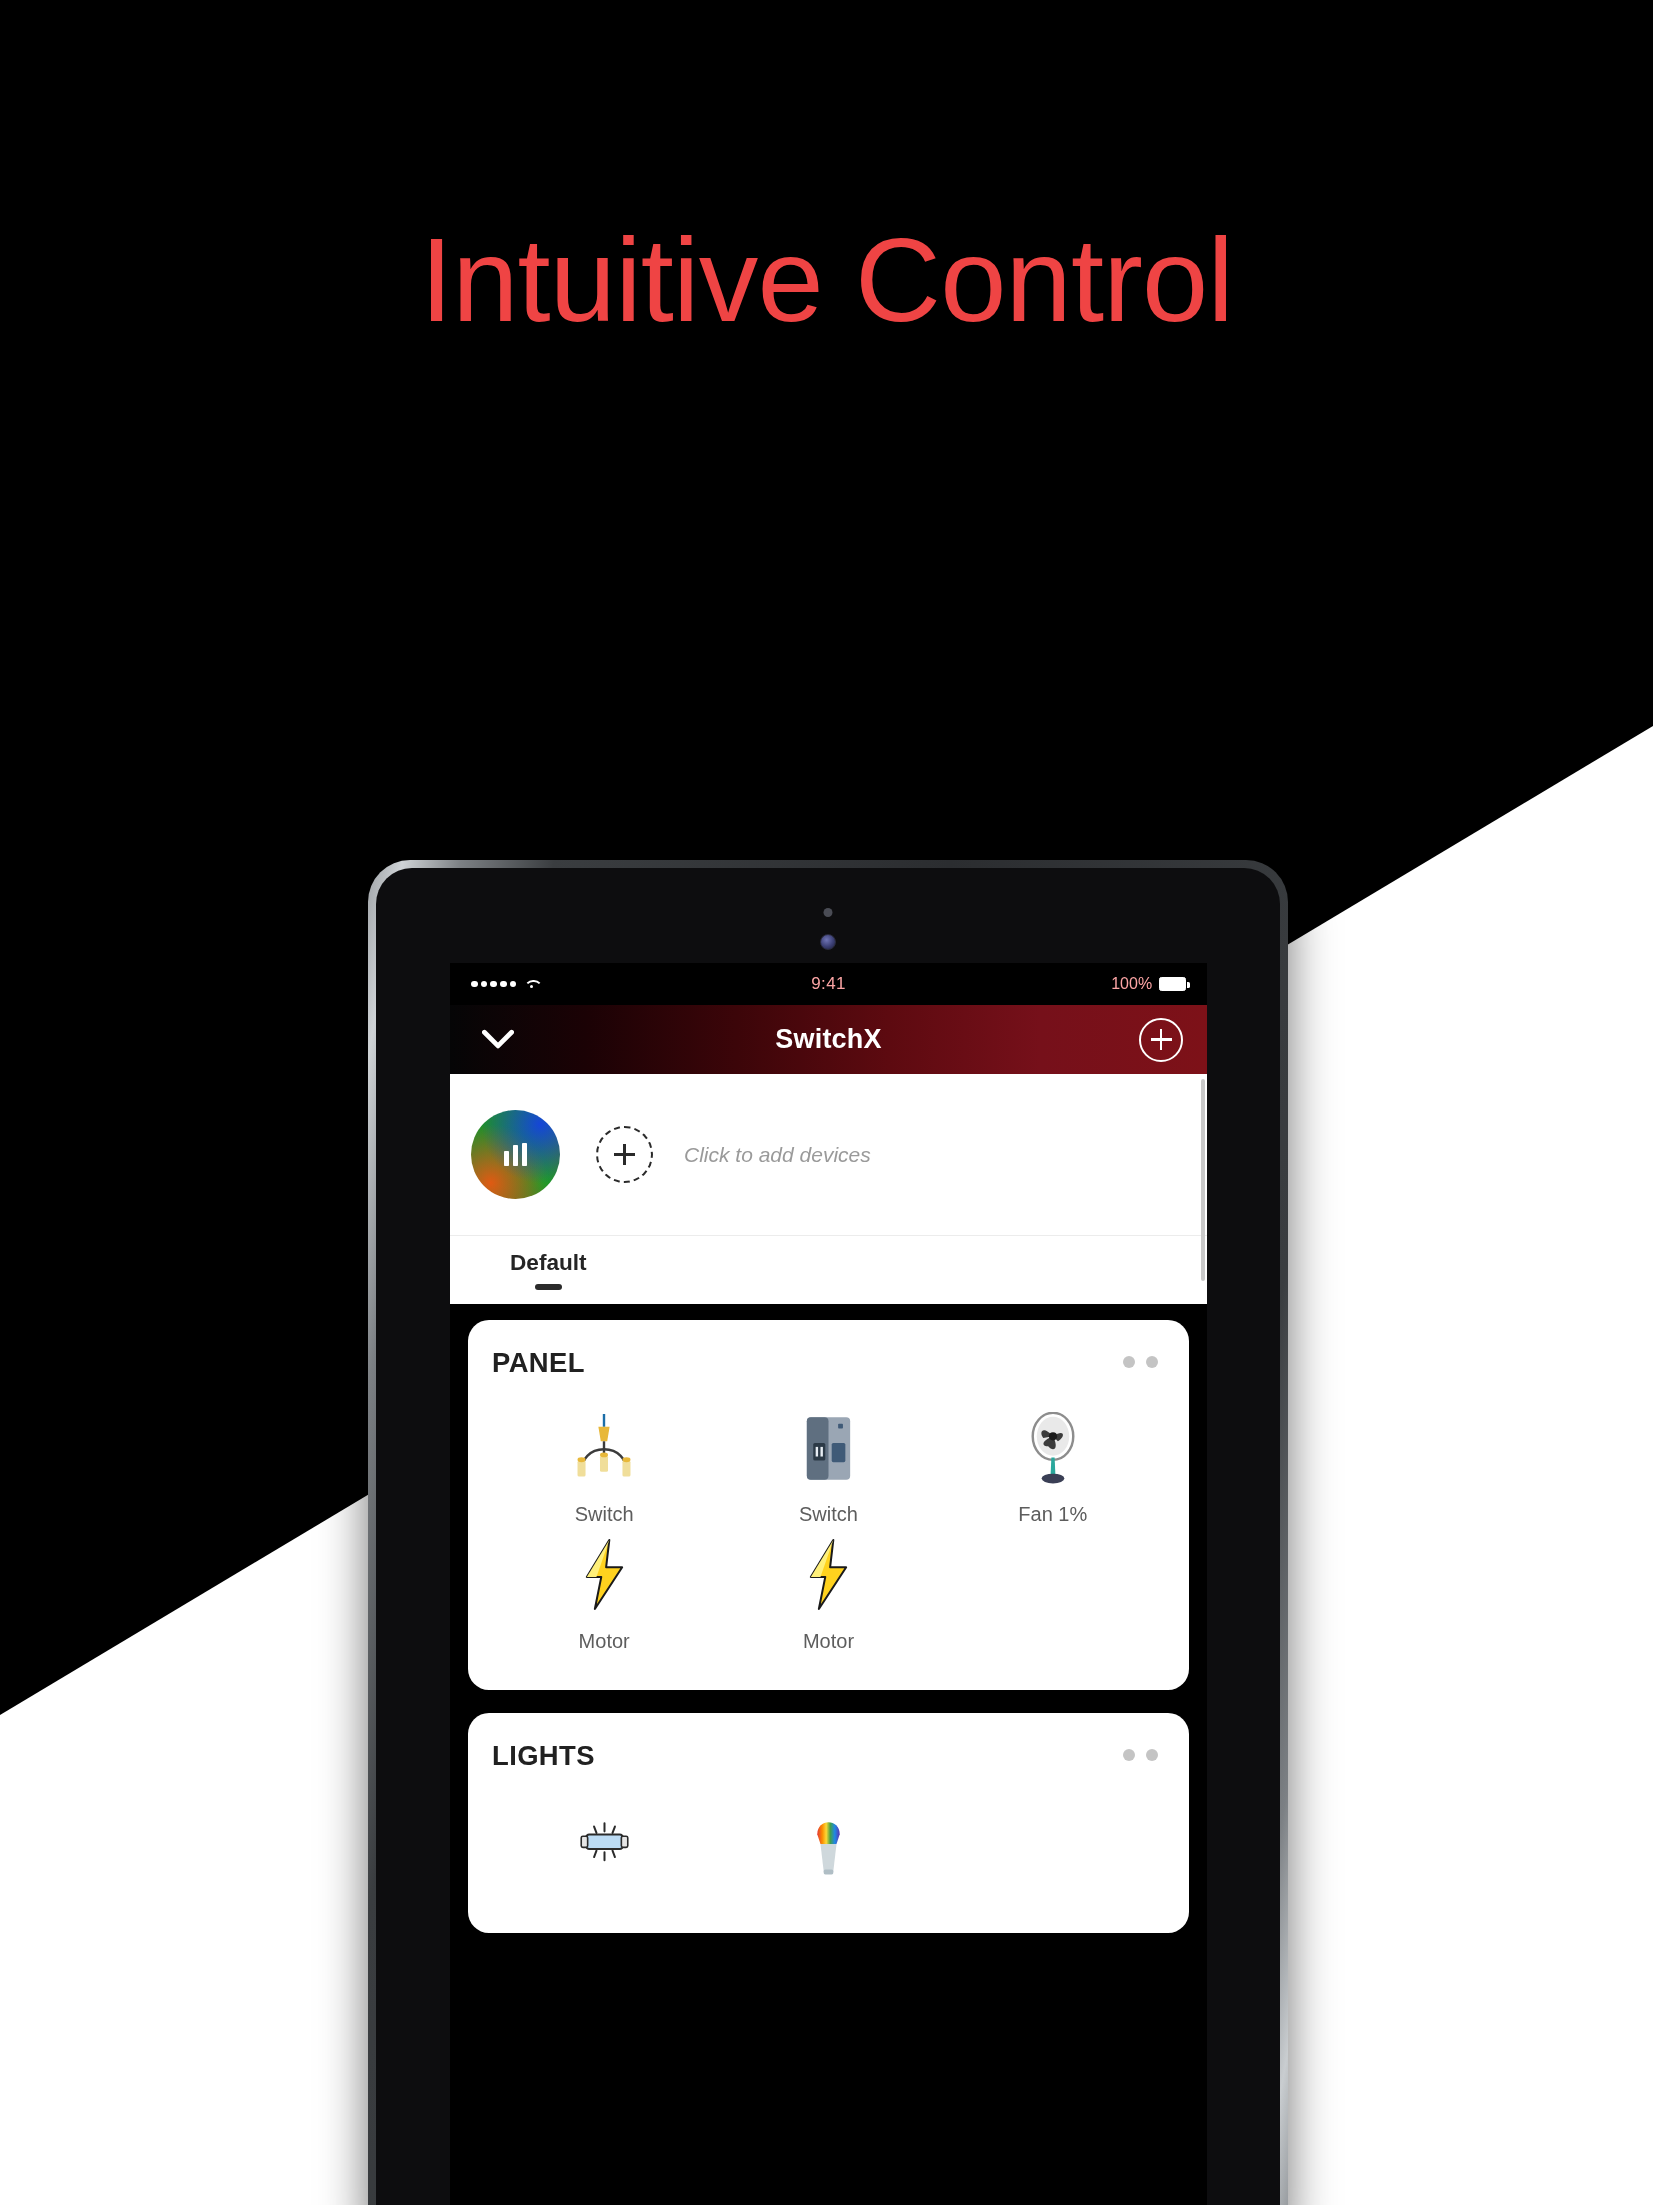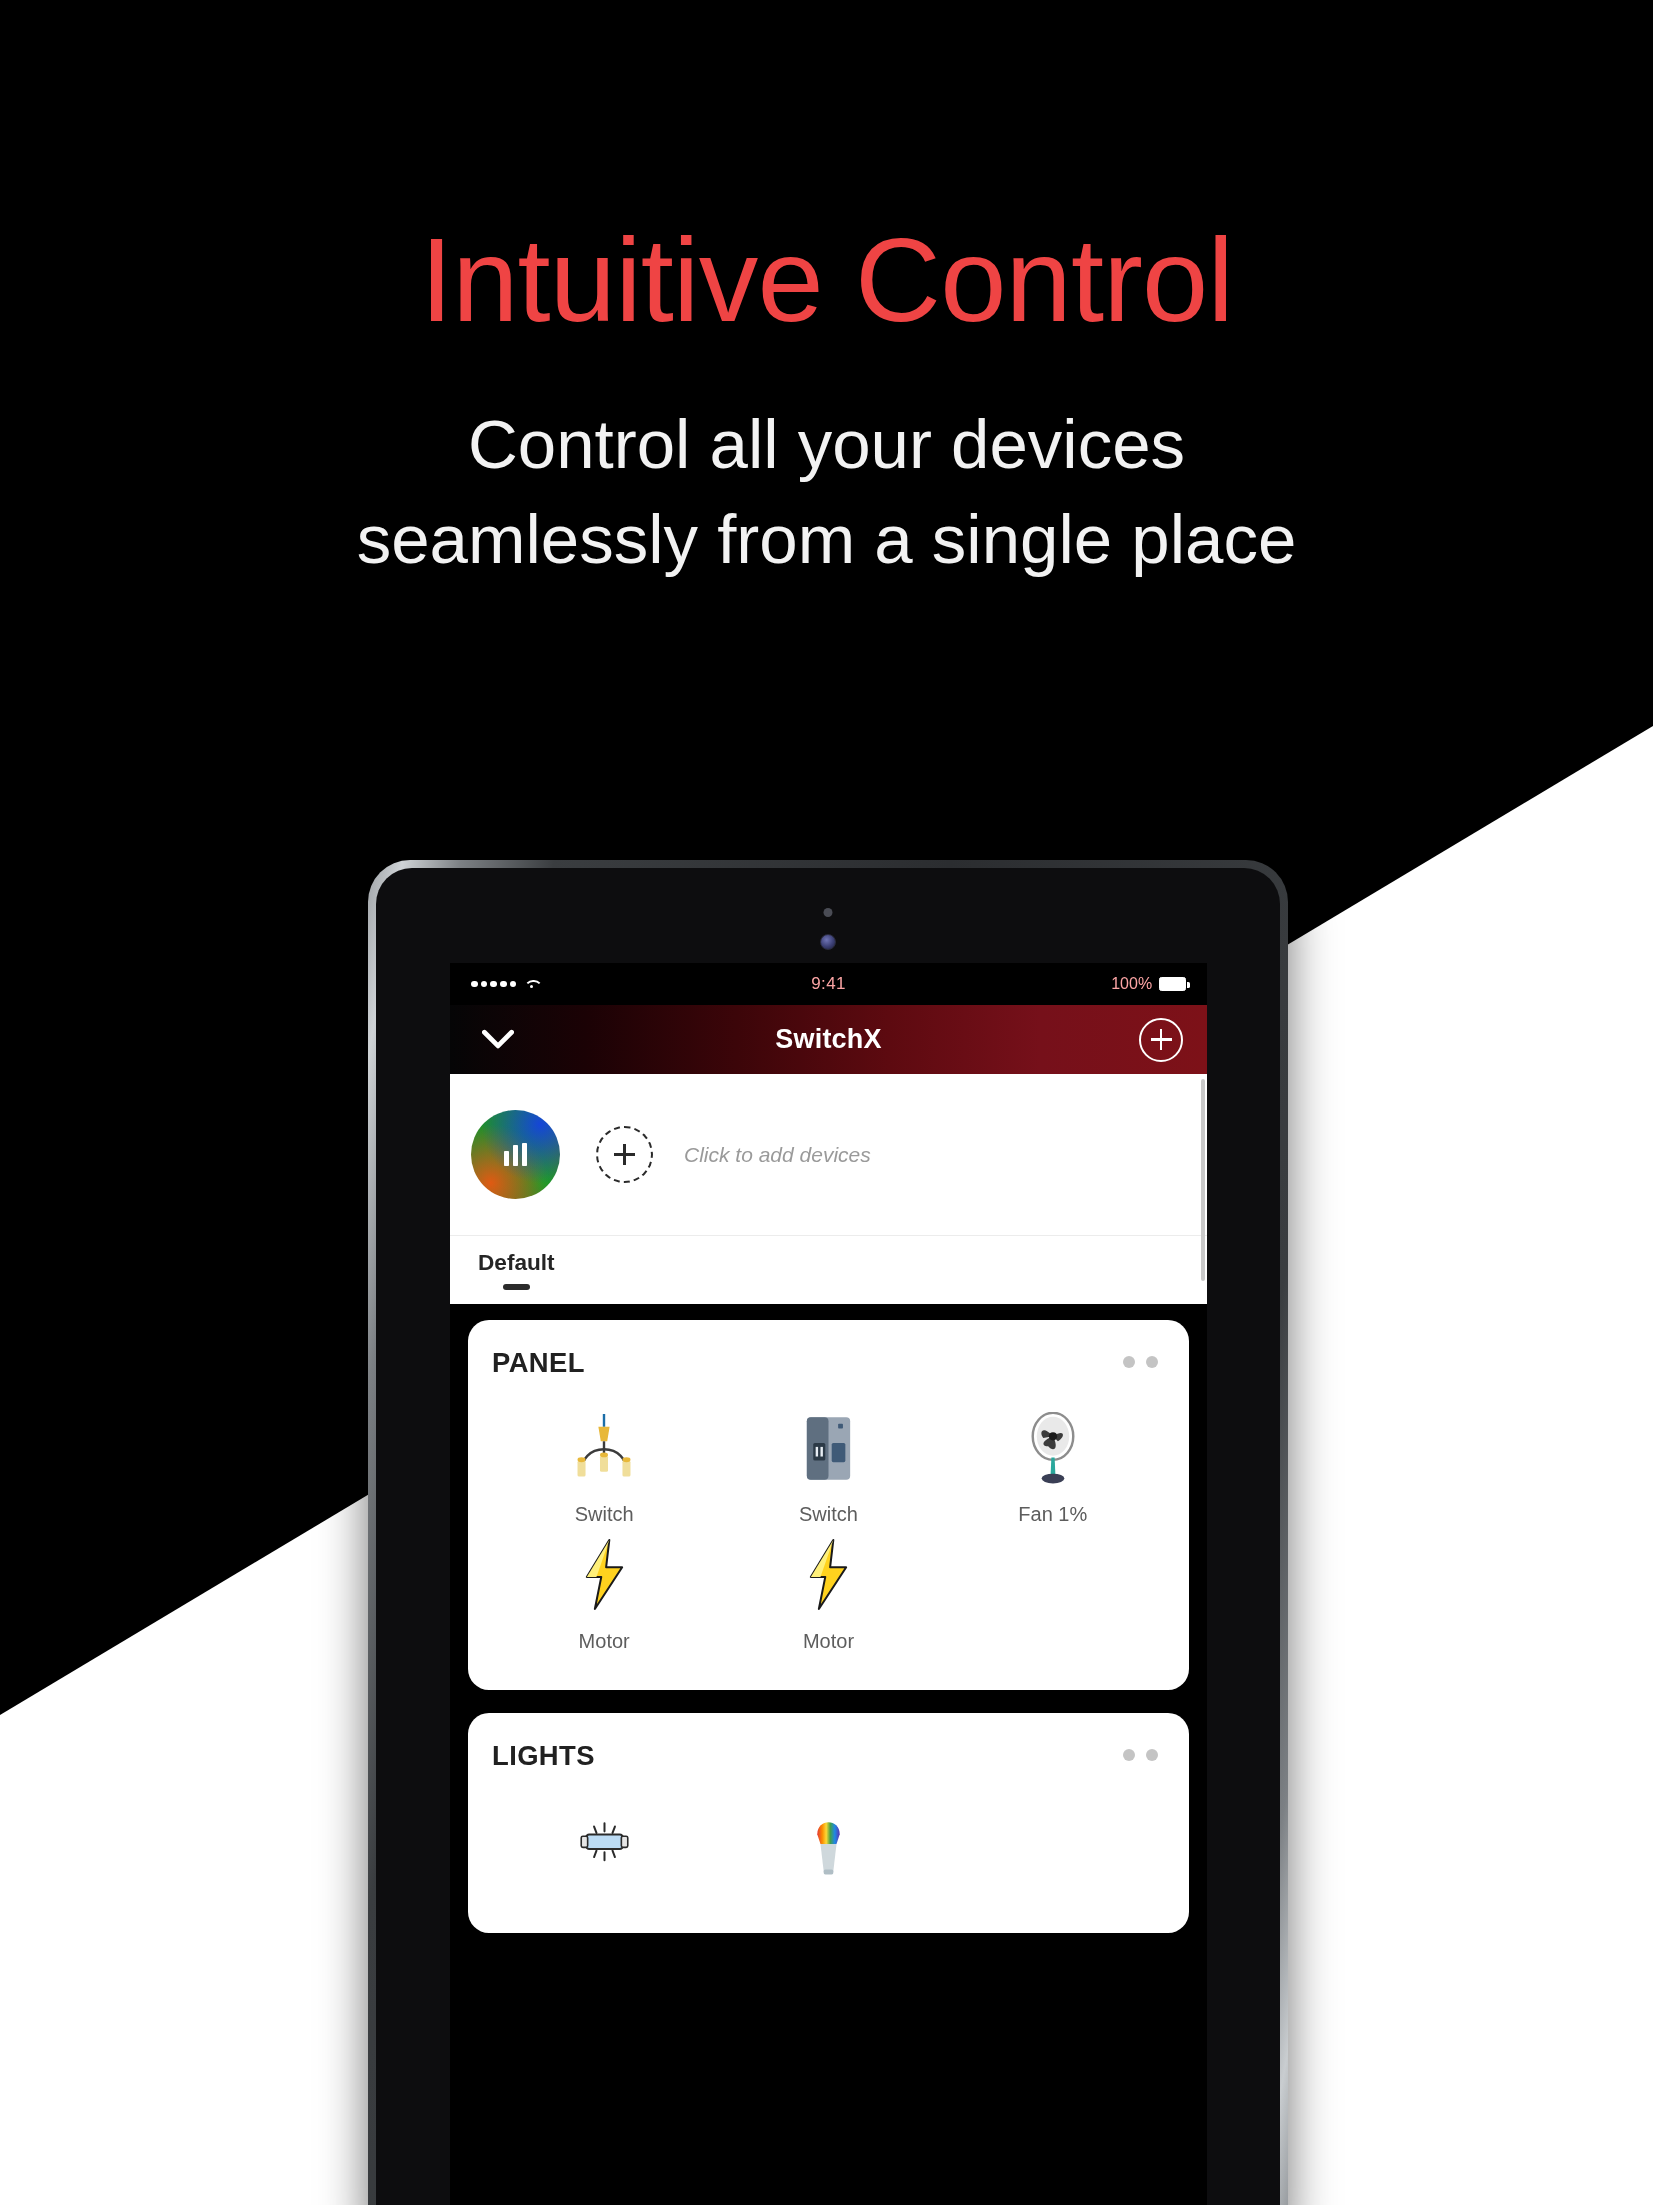--- a/index.html
+++ b/index.html
@@ -184,21 +184,21 @@
 
   #add-scene-hint {
     margin-left:31px; color:#9a9a9a; font-size:21px;
     font-style:italic; font-weight:400;
   }
 
   
   #tab-bar {
     background:#ffffff; border-top:0.8px solid #ececec;
     height:69px; display:flex; align-items:center;
-    padding-left:28px;
+    padding-left:60px;
   }
   #tab-default { display:flex; flex-direction:column; align-items:center; cursor:pointer; }
   #tab-default-label { font-size:22.6px; font-weight:700; color:#252525; }
   #tab-underline { margin-top:8px; width:27.4px; height:5.7px; background:#2b2b2b; border-radius:3.2px; }
 
   
   #screen-body {
     background:#000000;
     padding:16px 18px 0 18px;
     height:calc(1285px - 42px - 69px - 161px - 69px);
@@ -238,24 +238,20 @@
   }
 </style>
 </head>
 <body>
 
 <div id="bg-black"></div>
 <div id="bg-white-wedge"></div>
 
 <div id="headline-block">
   <div id="hero-title">Intuitive Control</div>
-  <div id="hero-subtitle">
-    <span>Control all your devices</span>
-    <span>seamlessly from a single place</span>
-  </div>
 </div>
 
 <div id="device">
   <div id="device-frame"></div>
   <div id="device-bezel"></div>
   <div id="device-sensor"></div>
   <div id="device-camera"></div>
 
   <div id="screen">
 

